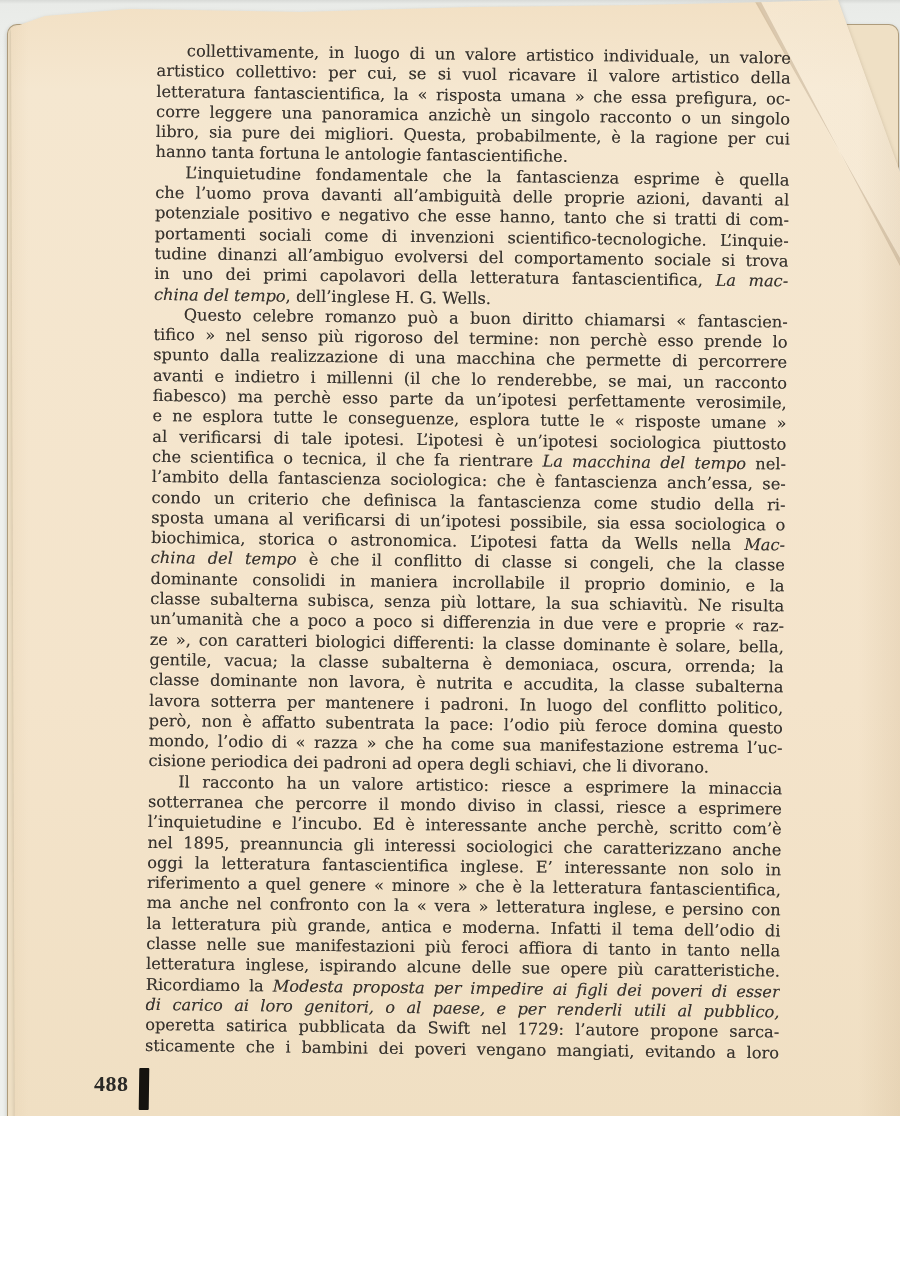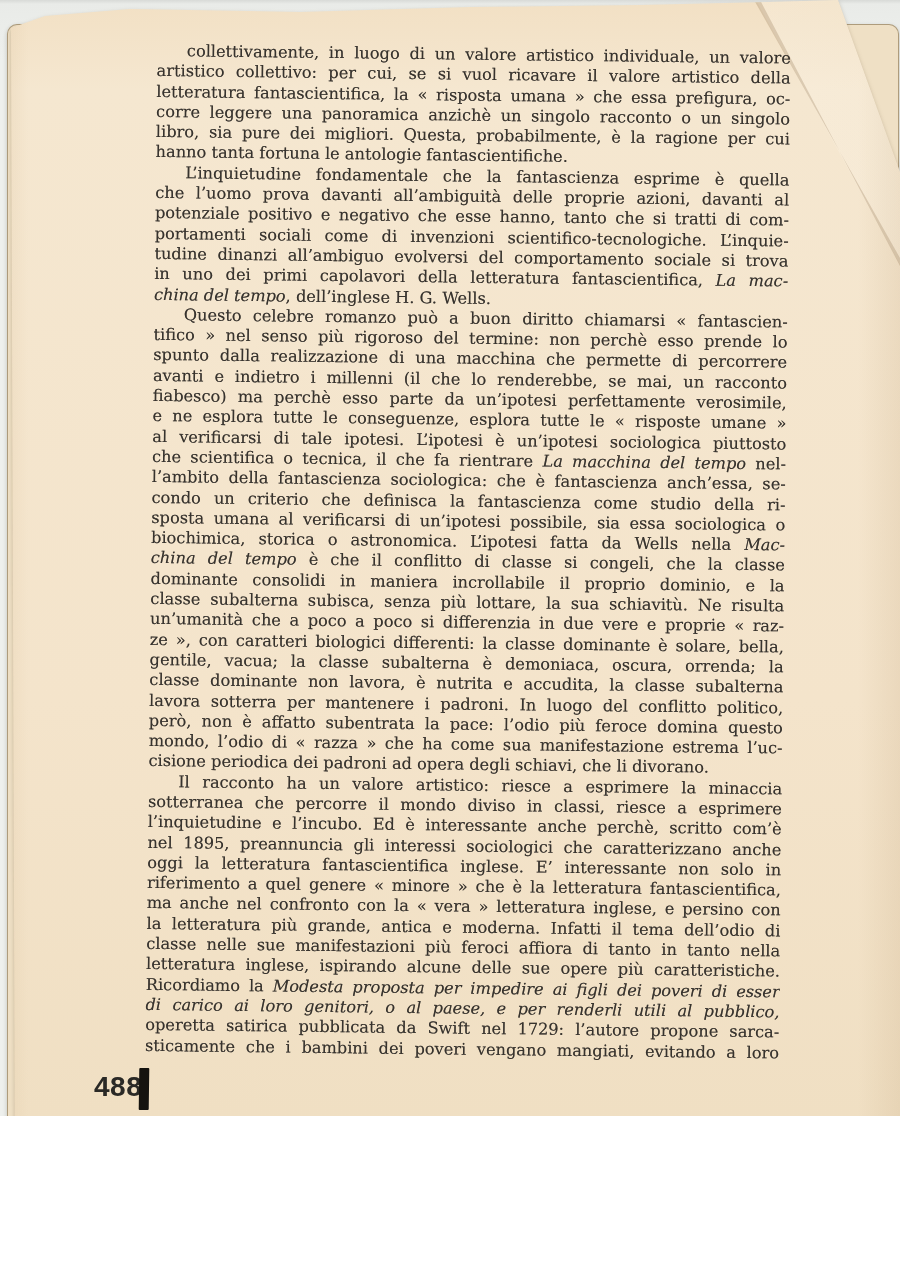--- a/index.html
+++ b/index.html
@@ -34,22 +34,22 @@
   .text-block{position:absolute;left:157px;top:41px;width:634px;
     transform:rotate(0.68deg);transform-origin:0 0;
     color:#37332e;font-size:16.2px;text-shadow:0 0 0.4px rgba(55,50,45,0.55);}
   .para{margin:0;}
   .line{line-height:20.3px;height:20.3px;overflow:hidden;
     text-align:justify;text-align-last:justify;}
   .line.first{text-indent:30px;}
   .line.last{text-align-last:left;}
   .it{font-style:italic;}
   .pagenum{position:absolute;left:94px;top:1071px;
-    font-family:Liberation Sans, sans-serif;font-weight:bold;
-    font-size:28px;letter-spacing:0.5px;color:#2a2926;}
+    font-family:Liberation Serif, serif;font-weight:bold;
+    font-size:22px;letter-spacing:0.5px;color:#2a2926;}
   .pagebar{position:absolute;left:139px;top:1068px;width:10px;height:42px;
     background:#15130f;transform:rotate(0.8deg);border-radius:1px;}
   .mark{position:absolute;font-family:"DejaVu Serif",serif;}
   .mark1{left:163px;top:1148px;font-size:15px;color:#56514a;transform:rotate(-8deg);font-style:italic;}
   .mark2{left:78px;top:1216px;font-size:14px;color:#4e4942;transform:rotate(-14deg);}
   .speck{position:absolute;border-radius:50%;}
   .s1{left:373px;top:1246px;width:3px;height:3px;background:#8a857c;}
   .s2{left:741px;top:1238px;width:3px;height:2px;background:#938e85;}
 </style>
 </head>

